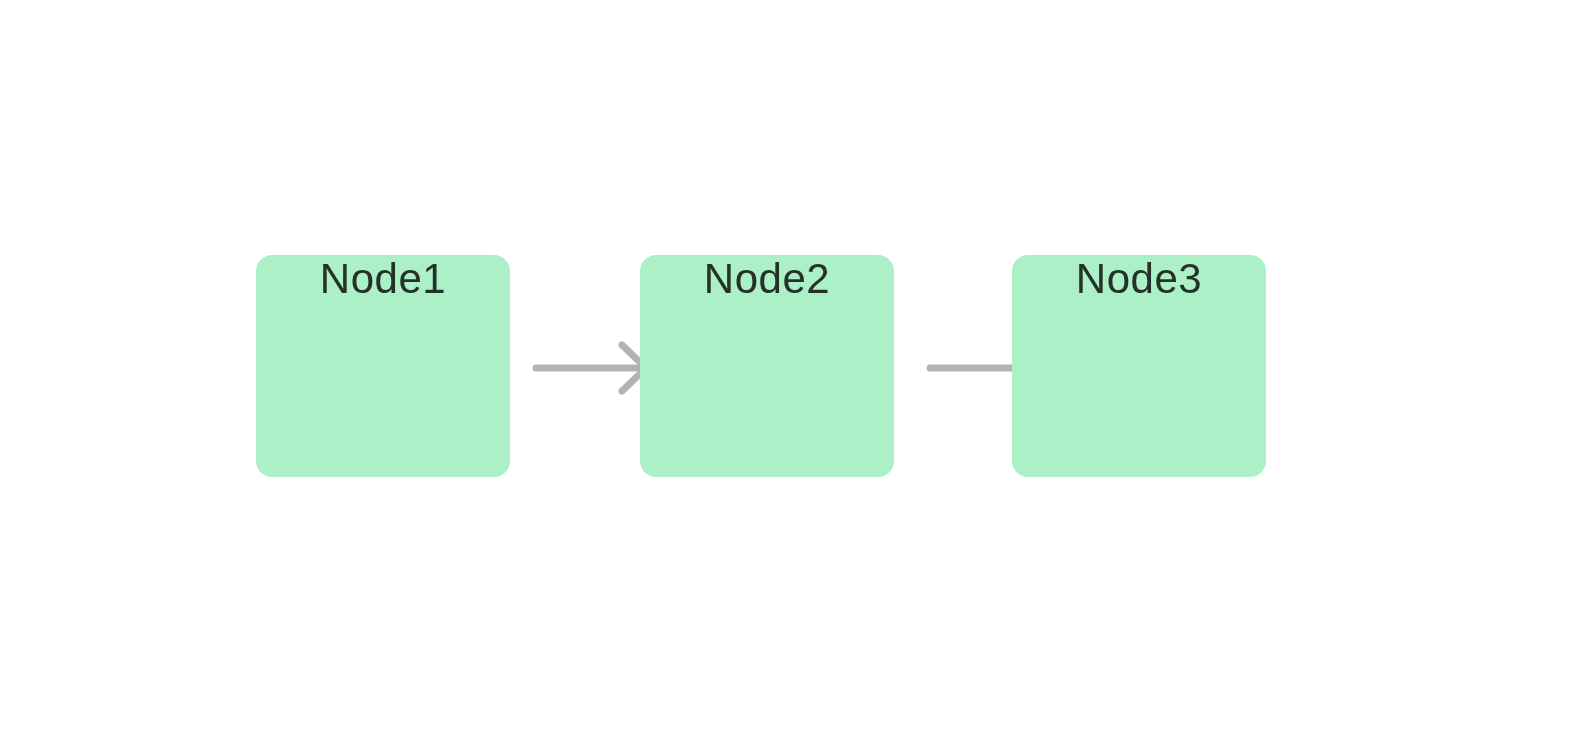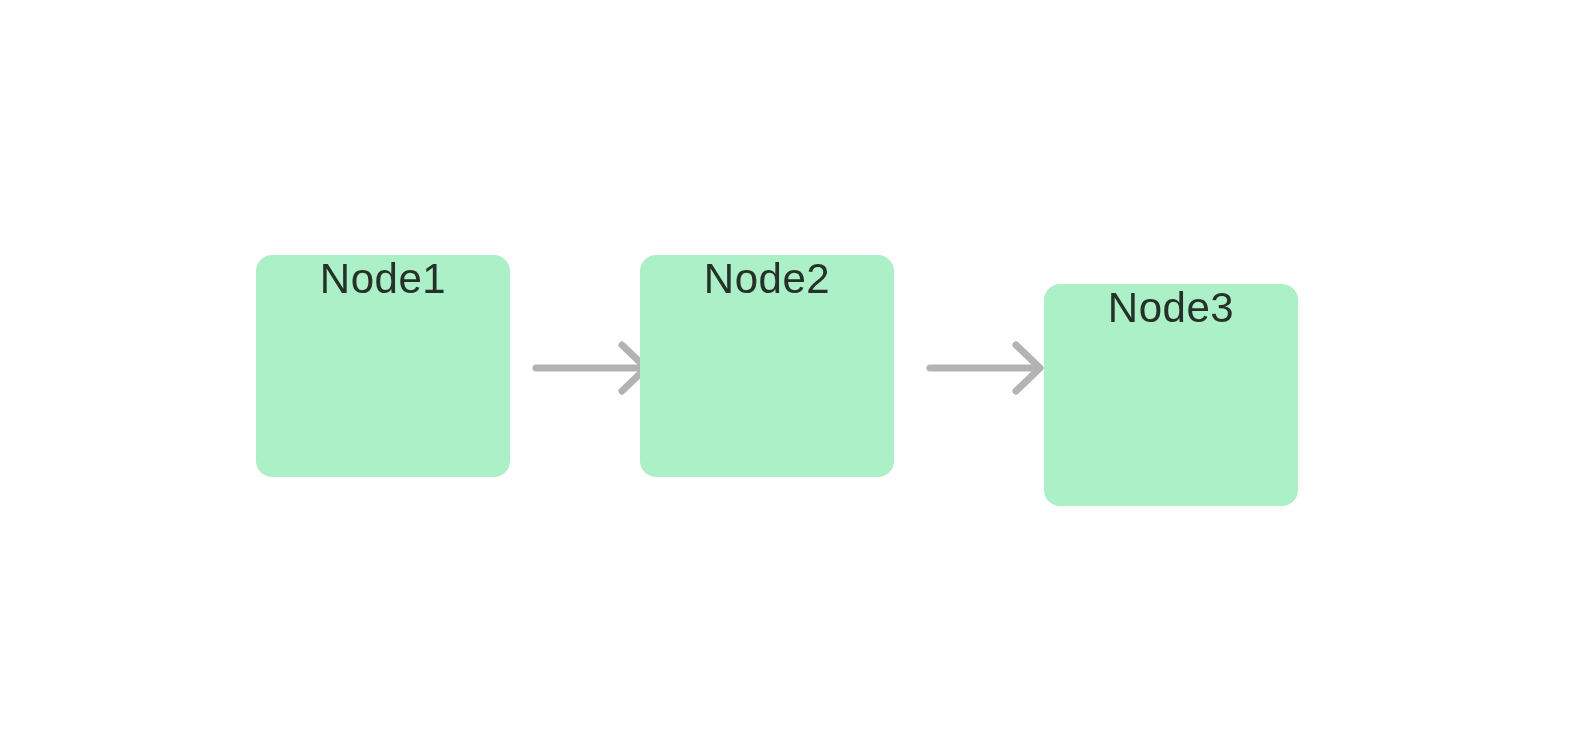--- a/index.html
+++ b/index.html
@@ -29,21 +29,21 @@
   }
   .node .label {
     font-size: 42px;
     font-weight: 500;
     letter-spacing: 0.5px;
     color: var(--text);
     user-select: none;
   }
   .node-1 { left: 256px; }
   .node-2 { left: 640px; }
-  .node-3 { left: 1044px; margin-top: 29px; }
+  .node-3 { left: 1012px; }
   .edge {
     position: absolute;
     top: 336px;
     width: 124px;
     height: 64px;
     display: block;
   }
   .edge-1 { left: 526px; }
   .edge-2 { left: 920px; }
   .edge line, .edge polyline {

